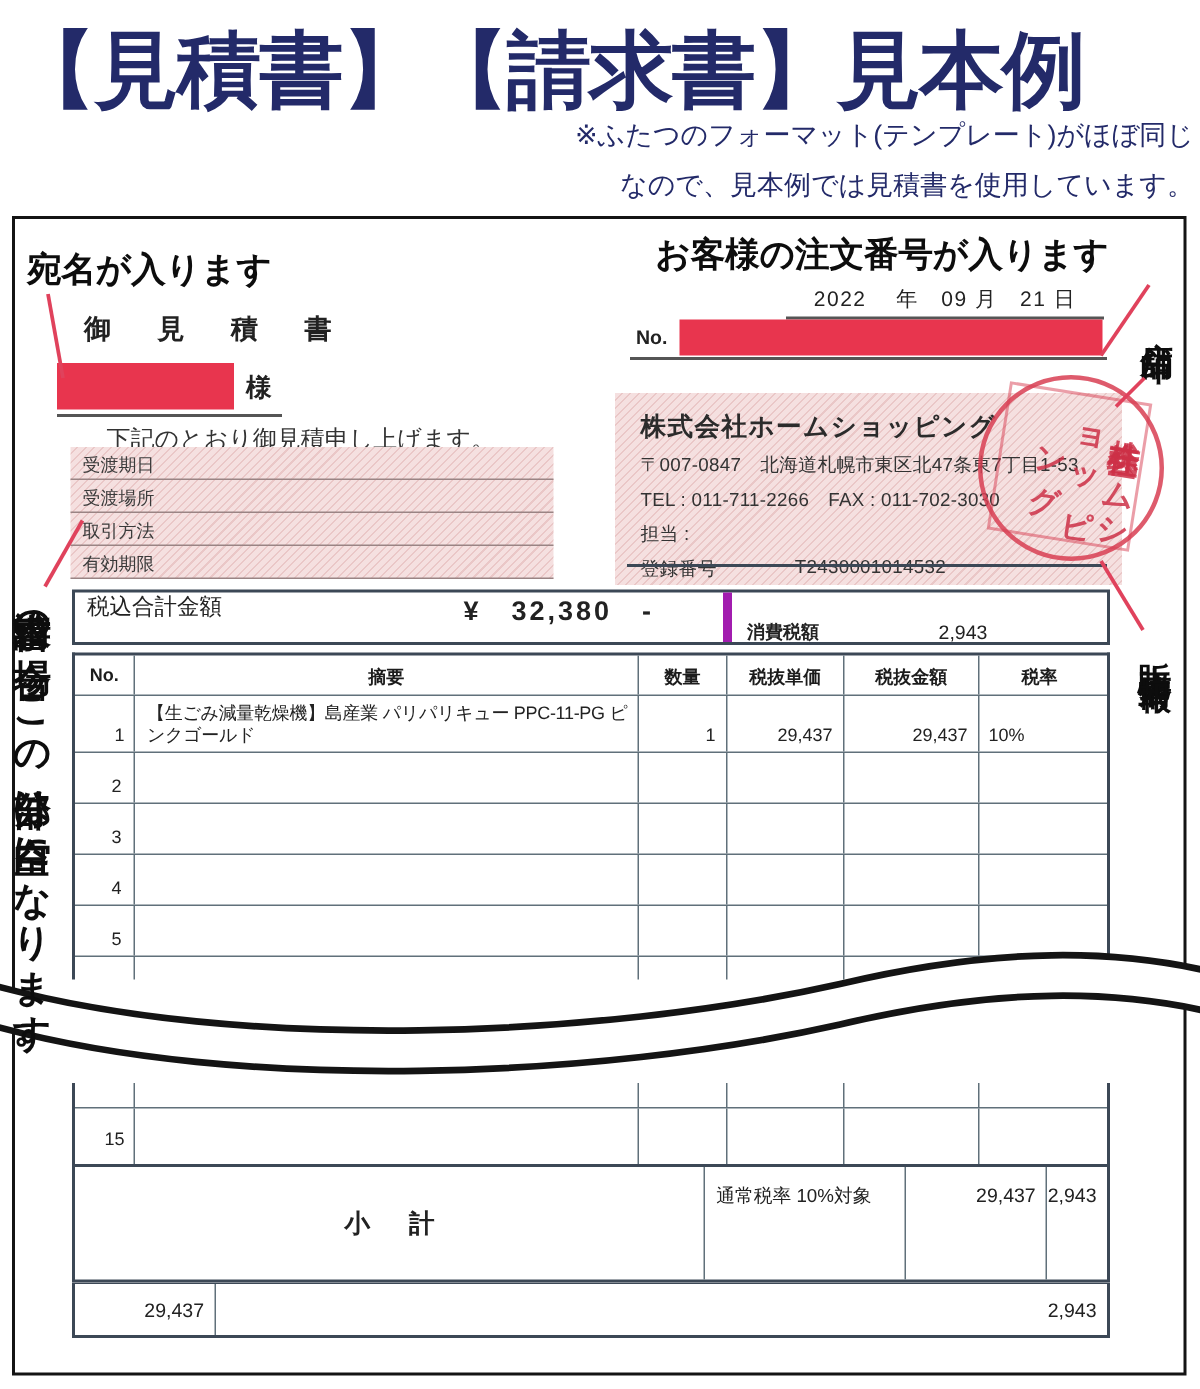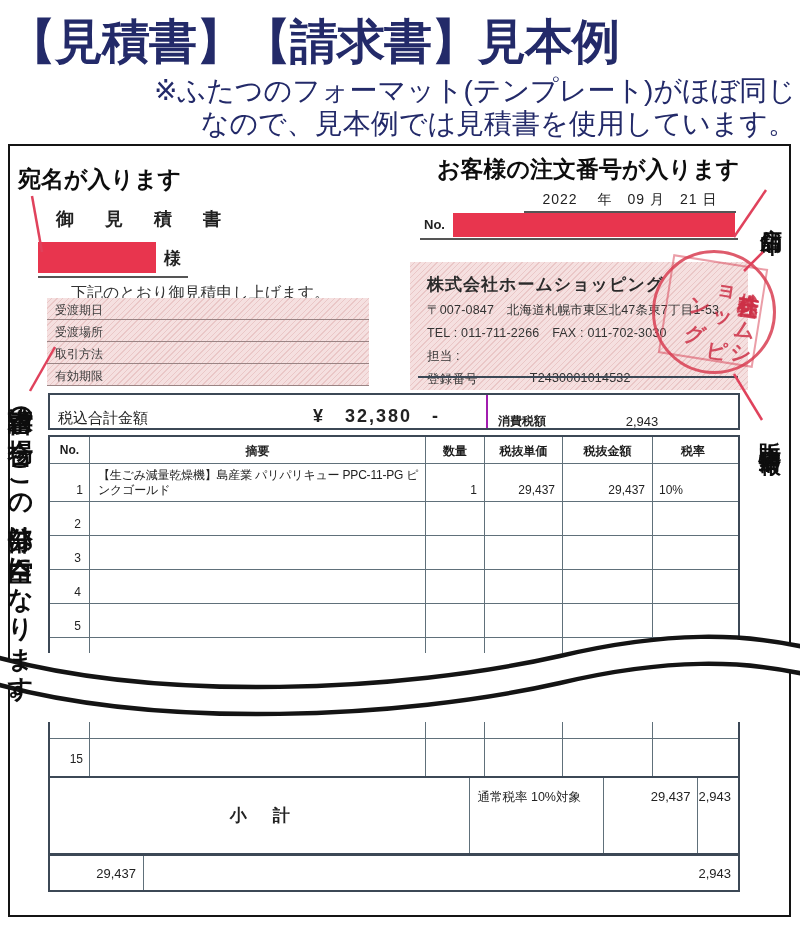--- a/index.html
+++ b/index.html
@@ -1,22 +1,22 @@
 <!DOCTYPE html>
 <html><head>
 <meta charset="utf-8">
 <style>
   * { box-sizing: border-box; margin: 0; padding: 0; }
   html,body { width:800px; height:926px; background:#fff; overflow:hidden;
     font-family:"Liberation Sans","DejaVu Sans",sans-serif; color:#111; }
   .abs { position:absolute; }
 
   
-  .main-title { left:8px; top:10px; font-size:48px; font-weight:900; color:#232a69; letter-spacing:-1px; }
-  .subtitle { right:4px; top:74px; width:792px; text-align:right; font-size:28px; line-height:33px;
+  .main-title { left:8px; top:10px; font-size:56px; font-weight:900; color:#232a69; letter-spacing:-1px; }
+  .subtitle { right:4px; top:74px; width:792px; text-align:right; font-size:18px; line-height:33px;
     color:#232a69; font-weight:500; }
 
   
   .doc-box { left:8px; top:144px; width:783px; height:773px; border:2px solid #141414; background:#fff; }
 
   
   .note { font-size:23px; font-weight:600; color:#0d0d0d; }
   .vnote { writing-mode:vertical-rl; font-weight:600; color:#0d0d0d; }
   .recipient-note { left:18px; top:164px; }
   .order-note { left:437px; top:154px; }
@@ -55,21 +55,21 @@
   .stamp { left:652px; top:250px; width:124px; height:124px; z-index:10; }
   .stamp-circle { position:absolute; inset:0; border:3px solid rgba(216,62,82,.85); border-radius:50%; }
   .stamp-inner { position:absolute; left:13px; top:11px; width:96px; height:100px;
     transform:rotate(9deg); border:2px solid rgba(216,62,82,.5);
     writing-mode:vertical-rl; font-size:21px; font-weight:900; line-height:24px;
     color:rgba(205,48,70,.85); letter-spacing:1px; overflow:hidden; text-align:center; }
 
   
   .summary-row { left:48px; top:393px; width:692px; height:37px; border:2px solid #3c4856;
     display:flex; z-index:2; background:#fff; }
-  .summary-left { width:438px; border-right:2px solid #a21caf; display:flex; align-items:flex-end; }
+  .summary-left { width:438px; border-right:6px solid #a21caf; display:flex; align-items:flex-start; }
   .summary-total-label { font-size:15px; padding-left:8px; color:#222; }
   .summary-total-value { font-size:18px; font-weight:600; letter-spacing:2px; color:#222;
     margin-left:auto; margin-right:46px; }
   .summary-right { flex:1; display:flex; align-items:center;margin-top:20px; }
   .summary-tax-label { font-size:12px; font-weight:700; padding-left:10px; color:#222; }
   .summary-tax-value { font-size:13px; color:#222; flex:1; text-align:center; }
 
   
   .tbl { left:48px; width:692px; z-index:2; background:#fff; }
   .tbl-top { top:435px; border:2px solid #3c4856; border-bottom:none; }

